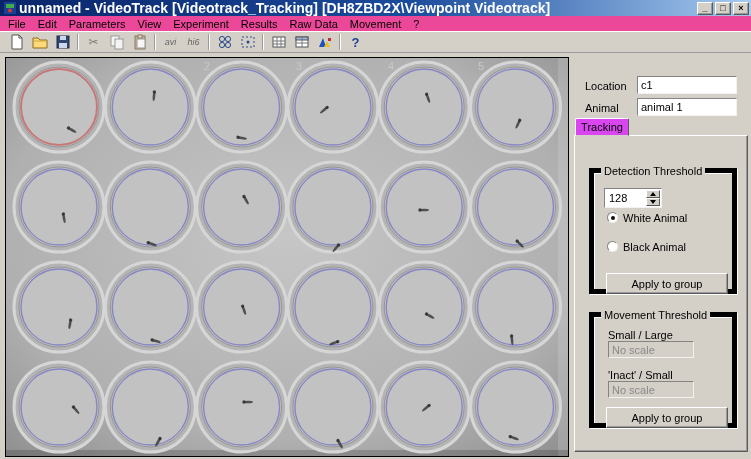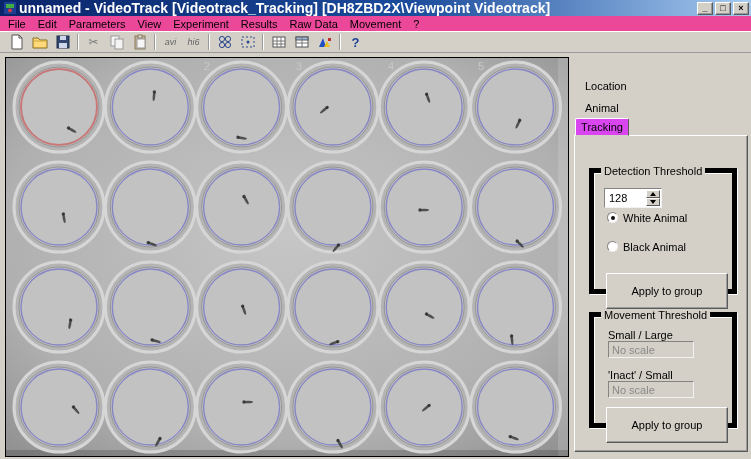--- a/index.html
+++ b/index.html
@@ -63,21 +63,21 @@
     display:flex;align-items:center;justify-content:center;}
   .tri-up{width:0;height:0;border-left:3px solid transparent;border-right:3px solid transparent;border-bottom:4px solid #000;}
   .tri-down{width:0;height:0;border-left:3px solid transparent;border-right:3px solid transparent;border-top:4px solid #000;}
 
   .radio-row{position:absolute;left:13px;display:flex;align-items:center;gap:5px;height:13px;cursor:default;}
   .r0{top:38px;} .r1{top:67px;} .r2{top:84px;}
   .radio{width:11px;height:11px;border-radius:50%;background:#fff;border:1px solid;
     border-color:#848484 #efefef #efefef #848484;position:relative;flex:0 0 auto;}
   .radio-row.checked .radio::after{content:'';position:absolute;left:3px;top:3px;width:4px;height:4px;border-radius:50%;background:#111;}
 
-  .btn{position:absolute;height:36px;background:#d4d0c8;border:1px solid;border-color:#fff #5a5a5a #5a5a5a #fff;
+  .btn{position:absolute;height:21px;background:#d4d0c8;border:1px solid;border-color:#fff #5a5a5a #5a5a5a #fff;
     box-shadow:inset -1px -1px 0 #9a9a9a;display:flex;align-items:center;justify-content:center;cursor:default;}
   .btn-apply1{left:12px;top:100px;width:122px;}
   .mt-label1{position:absolute;left:14px;top:12px;}
   .mt-edit1{left:14px;top:24px;width:86px;height:17px;}
   .mt-label2{position:absolute;left:14px;top:52px;}
   .mt-edit2{left:14px;top:64px;width:86px;height:17px;}
   .btn-apply2{left:12px;top:90px;width:122px;}
 </style>
 </head>
 <body>
@@ -382,22 +382,24 @@
             <g transform="translate(508,380) rotate(20)">
               <ellipse rx="5" ry="1.3" fill="#3c3c3c" opacity="0.85"></ellipse>
               <circle cx="-4" cy="0" r="1.7" fill="#333" opacity="0.9"></circle>
             </g>
           </g>
       </svg>
     </div>
 
     <div class="side-panel">
       <span class="fld-label" style="top:27px;">Location</span>
+      <span class="edit" style="left:66px;top:23px;width:100px;">c1</span>
 
       <span class="fld-label" style="top:49px;">Animal</span>
+      <span class="edit" style="left:66px;top:45px;width:100px;">animal 1</span>
 
       <div class="tab">
         <span>Tracking</span>
       </div>
 
       <div class="tabpage">
 
         <div class="groupbox gb-detect">
           <span class="legend">Detection Threshold</span>
 

